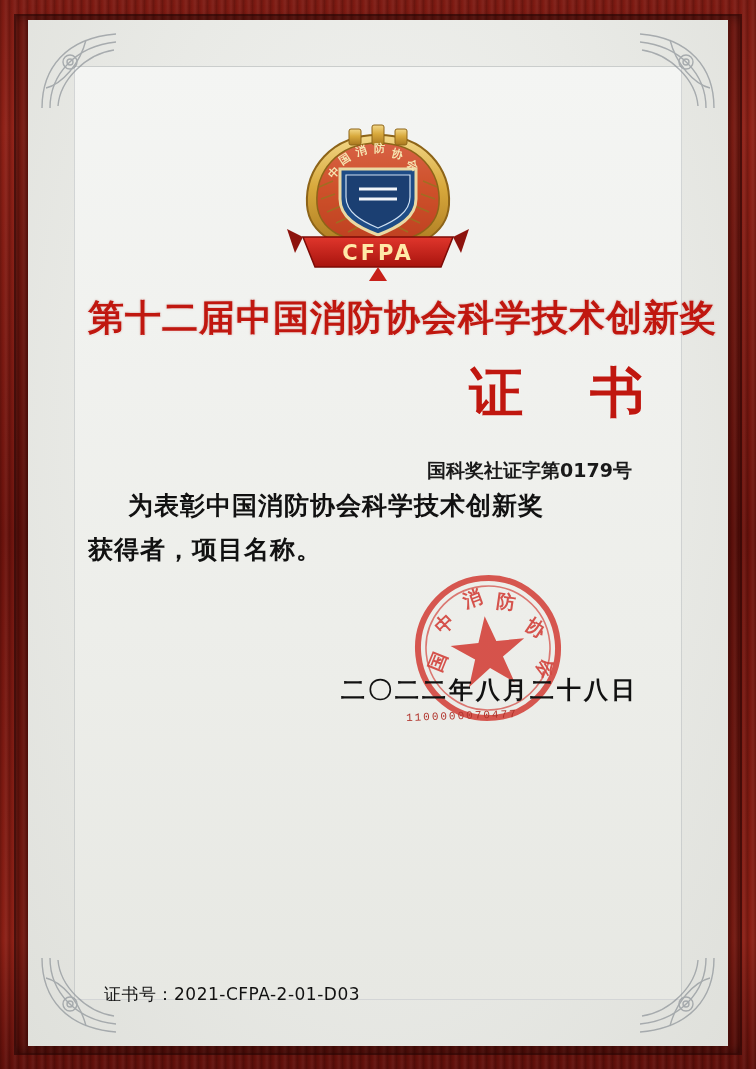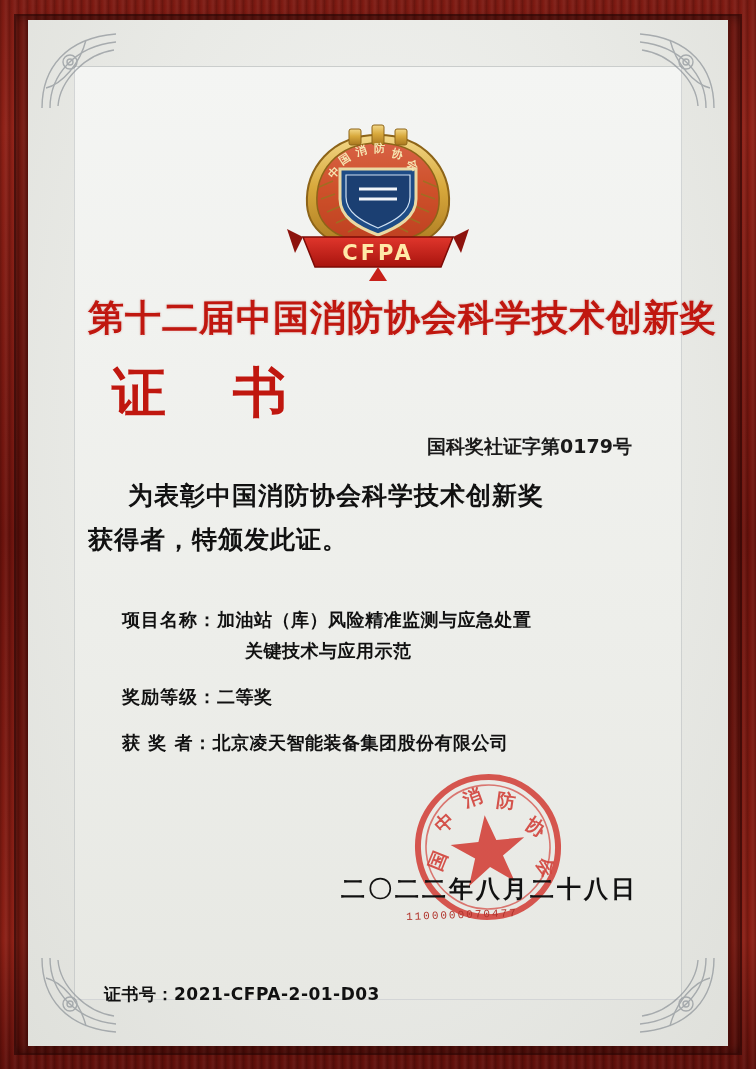--- a/index.html
+++ b/index.html
@@ -71,35 +71,35 @@
   
   .title-main{
     margin-top:10px;text-align:center;
     font-family:"DejaVu Sans","Liberation Sans",sans-serif;
     font-weight:bold;font-size:36px;letter-spacing:1px;
     color:#c0170f;
     text-shadow:0 1px 0 rgba(255,255,255,.45), 0 0 2px rgba(160,20,12,.5);
     white-space:nowrap;
   }
   .title-sub{
-    margin-top:14px;text-align:left;
+    margin-top:14px;text-align:right;
     font-family:"DejaVu Sans","Liberation Sans",sans-serif;
     font-weight:bold;font-size:54px;letter-spacing:24px;
     color:#c0170f;text-indent:24px;
     text-shadow:0 1px 0 rgba(255,255,255,.45);
   }
 
   .cert-no{
-    margin-top:4px;text-align:right;padding-right:36px;
+    margin-top:28px;text-align:right;padding-right:36px;
     font-family:"DejaVu Sans","Liberation Sans",sans-serif;
     font-weight:bold;font-size:19px;color:#1a1a1a;
   }
 
   .body-text{
-    margin-top:14px;
+    margin-top:0;
     font-family:"DejaVu Sans","Liberation Sans",sans-serif;
     font-size:25px;font-weight:bold;color:#111;
     line-height:1.75;letter-spacing:1px;
   }
   .body-text .l1{display:block;text-indent:40px;}
   .body-text .l2{display:block;}
 
   .fields{
     margin-top:46px;padding-left:34px;
     font-family:"DejaVu Sans","Liberation Sans",sans-serif;
@@ -123,21 +123,21 @@
   }
   .serial{
     position:absolute;right:150px;bottom:6px;
     font-family:"Liberation Mono","DejaVu Sans Mono",monospace;
     font-size:11px;color:#b1342c;letter-spacing:2px;
     transform:rotate(-2deg);
   }
   .cert-code{
     position:absolute;left:16px;bottom:-16px;
     font-family:"DejaVu Sans","Liberation Sans",sans-serif;
-    font-size:17px;font-weight:bold;color:#111;letter-spacing:.5px;
+    font-size:17px;font-weight:normal;color:#111;letter-spacing:.5px;
   }
 </style>
 </head>
 <body>
 
 <div class="certificate">
   <div class="frame-inner-shadow"></div>
 
   <div class="paper">
     <div class="paper-field"></div>
@@ -242,43 +242,23 @@
         </svg>
       </div>
 
       <div class="title-main">第十二届中国消防协会科学技术创新奖</div>
       <div class="title-sub">证 书</div>
 
       <div class="cert-no">国科奖社证字第0179号</div>
 
       <div class="body-text">
         <span class="l1">为表彰中国消防协会科学技术创新奖</span>
-        <span class="l2">获得者，特颁发此证。</span>
-      </div>
-
-      <div class="fields">
-
-        <div class="field-row">
-          <span class="field-label">项目名称：</span>
-          <span class="field-value">
-            <span>加油站（库）风险精准监测与应急处置</span>
-            <span class="cont">关键技术与应用示范</span>
-          </span>
-        </div>
-
-        <div class="field-row">
-          <span class="field-label">奖励等级：</span>
-          <span class="field-value">二等奖</span>
-        </div>
-
-        <div class="field-row">
-          <span class="field-label">获 奖 者：</span>
-          <span class="field-value">北京凌天智能装备集团股份有限公司</span>
-        </div>
-      </div>
+        <span class="l2">获得者，项目名称。</span>
+      </div>
+
 
       <div class="seal-area">
         <div class="seal">
           <svg width="168" height="168" viewBox="0 0 168 168">
             <g transform="rotate(-6 84 84)">
               <circle cx="84" cy="84" r="70" fill="none" stroke="#cf2a22" stroke-width="6" opacity=".9"></circle>
               <circle cx="84" cy="84" r="62" fill="none" stroke="#cf2a22" stroke-width="1.6" opacity=".7"></circle>
               <polygon points="84,52 93,78 121,78 98,94 107,121 84,104 61,121 70,94 47,78 75,78" fill="#cf2a22" opacity=".92"></polygon>
               <g fill="#cf2a22" font-family="DejaVu Sans, sans-serif" font-size="19" font-weight="bold" opacity=".92">
                 <text x="34" y="104" transform="rotate(-62 34 104)">国</text>

